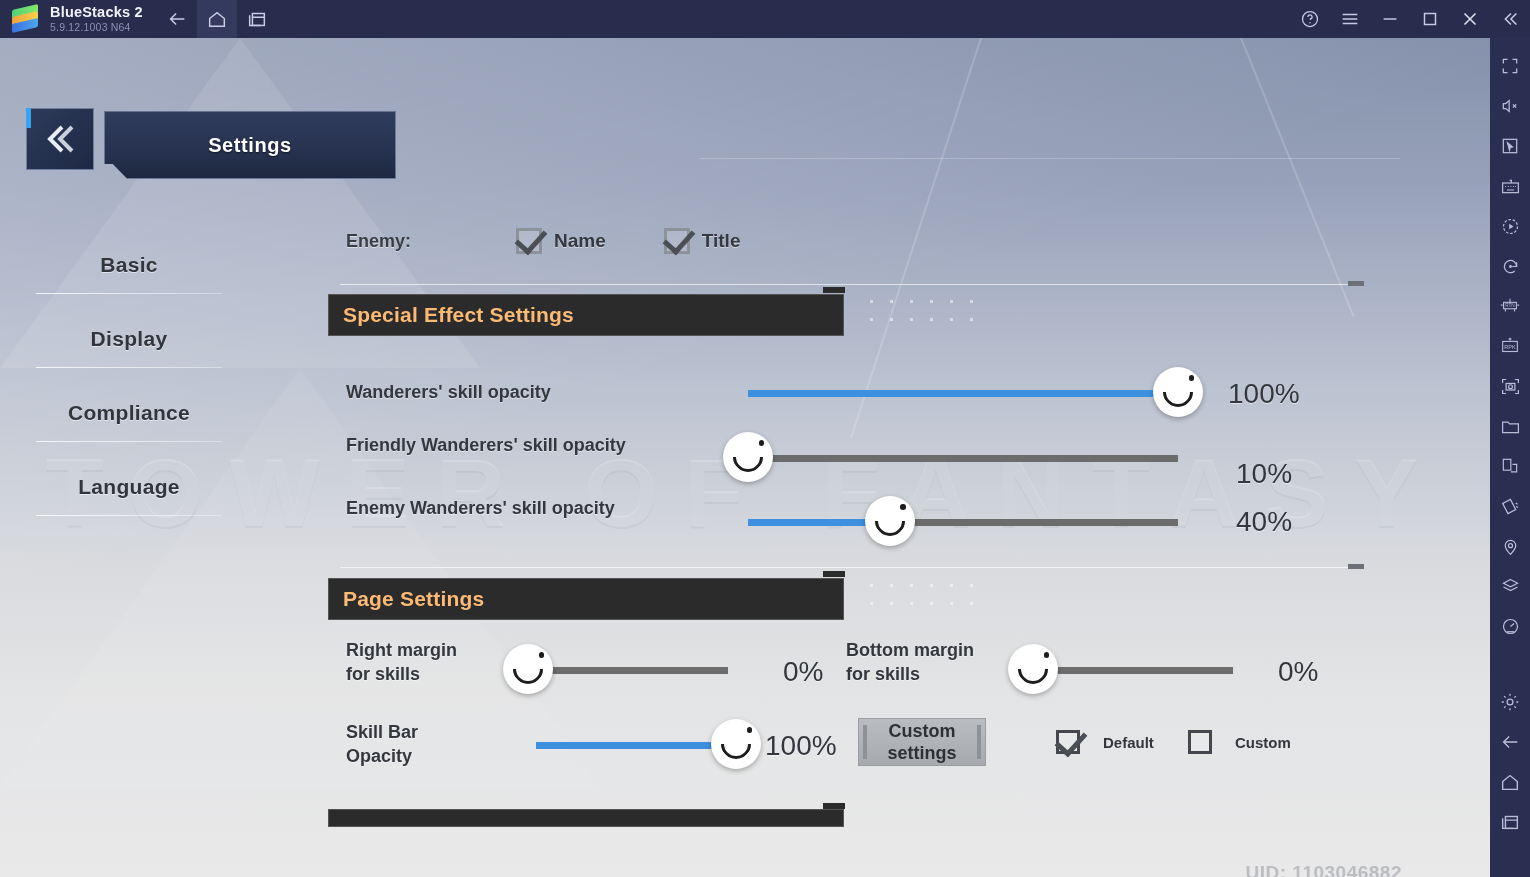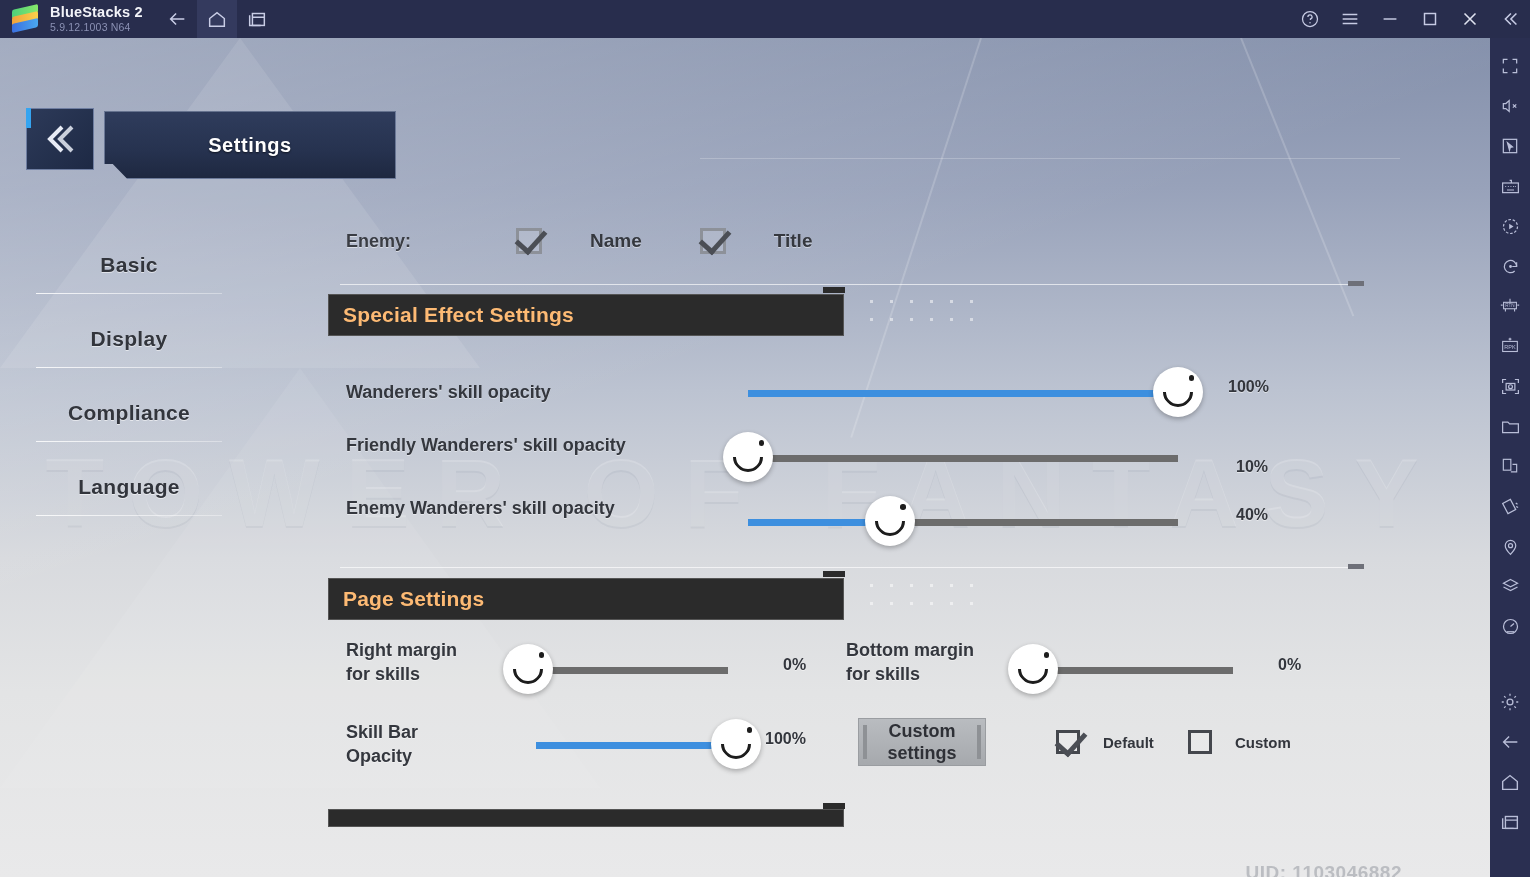--- a/index.html
+++ b/index.html
@@ -116,21 +116,21 @@
     height:48px; margin:13px 0;
   }
   .nav-item.selected .lbl { color:#ffffff; text-shadow:0 1px 2px rgba(0,0,0,.65); }
 
   
   .content { position:absolute; left:328px; top:180px; width:1040px; }
 
   .enemy-row { position:absolute; left:18px; top:10px; display:flex; align-items:center; }
   .enemy-label { font-size:18px; font-weight:bold; color:#3a3d44; width:170px;
      text-shadow:0 1px 0 rgba(255,255,255,.5); }
-  .cbwrap { display:flex; align-items:center; margin-right:58px;gap:36px; }
+  .cbwrap { display:flex; align-items:center; margin-right:58px; }
   .cbox { width:26px; height:26px; border:3px solid #8d9199; background:rgba(255,255,255,.12);
      position:relative; margin-right:12px; }
   .cbox.dark { border-color:#44474d; }
   .cbox.checked::after {
     content:""; position:absolute; left:3px; top:-7px; width:13px; height:24px;
     border:solid #4b4e55; border-width:0 5px 5px 0; transform:rotate(42deg);
   }
   .cbwrap .txt { font-size:19px; font-weight:bold; color:#35383f;
      text-shadow:0 1px 0 rgba(255,255,255,.45); }
 
@@ -165,21 +165,21 @@
   .knobc .ring {
     width:30px; height:30px; border-radius:50%;
     border:3.5px solid #1d1d1d; border-top-color:transparent; border-right-color:transparent;
     transform:rotate(-45deg); position:relative;
   }
   .knobc .dot {
     position:absolute; right:9px; top:8px; width:5.5px; height:5.5px; border-radius:50%;
     background:#1d1d1d;
   }
   .pct {
-    position:absolute; font-size:16px; font-weight:bold; color:#33363d;
+    position:absolute; font-size:28px; font-weight:normal; color:#33363d;
     text-shadow:0 1px 0 rgba(255,255,255,.5);
   }
 
   .custom-btn {
     position:absolute; width:128px; height:48px;
     background:linear-gradient(180deg,#b9bcc0,#a6a9ad);
     border:1px solid #9a9da1; display:flex; align-items:center; justify-content:center;
     text-align:center; color:#2e3036; font-size:18px; font-weight:bold; line-height:1.25;
   }
   .custom-btn::before, .custom-btn::after {

